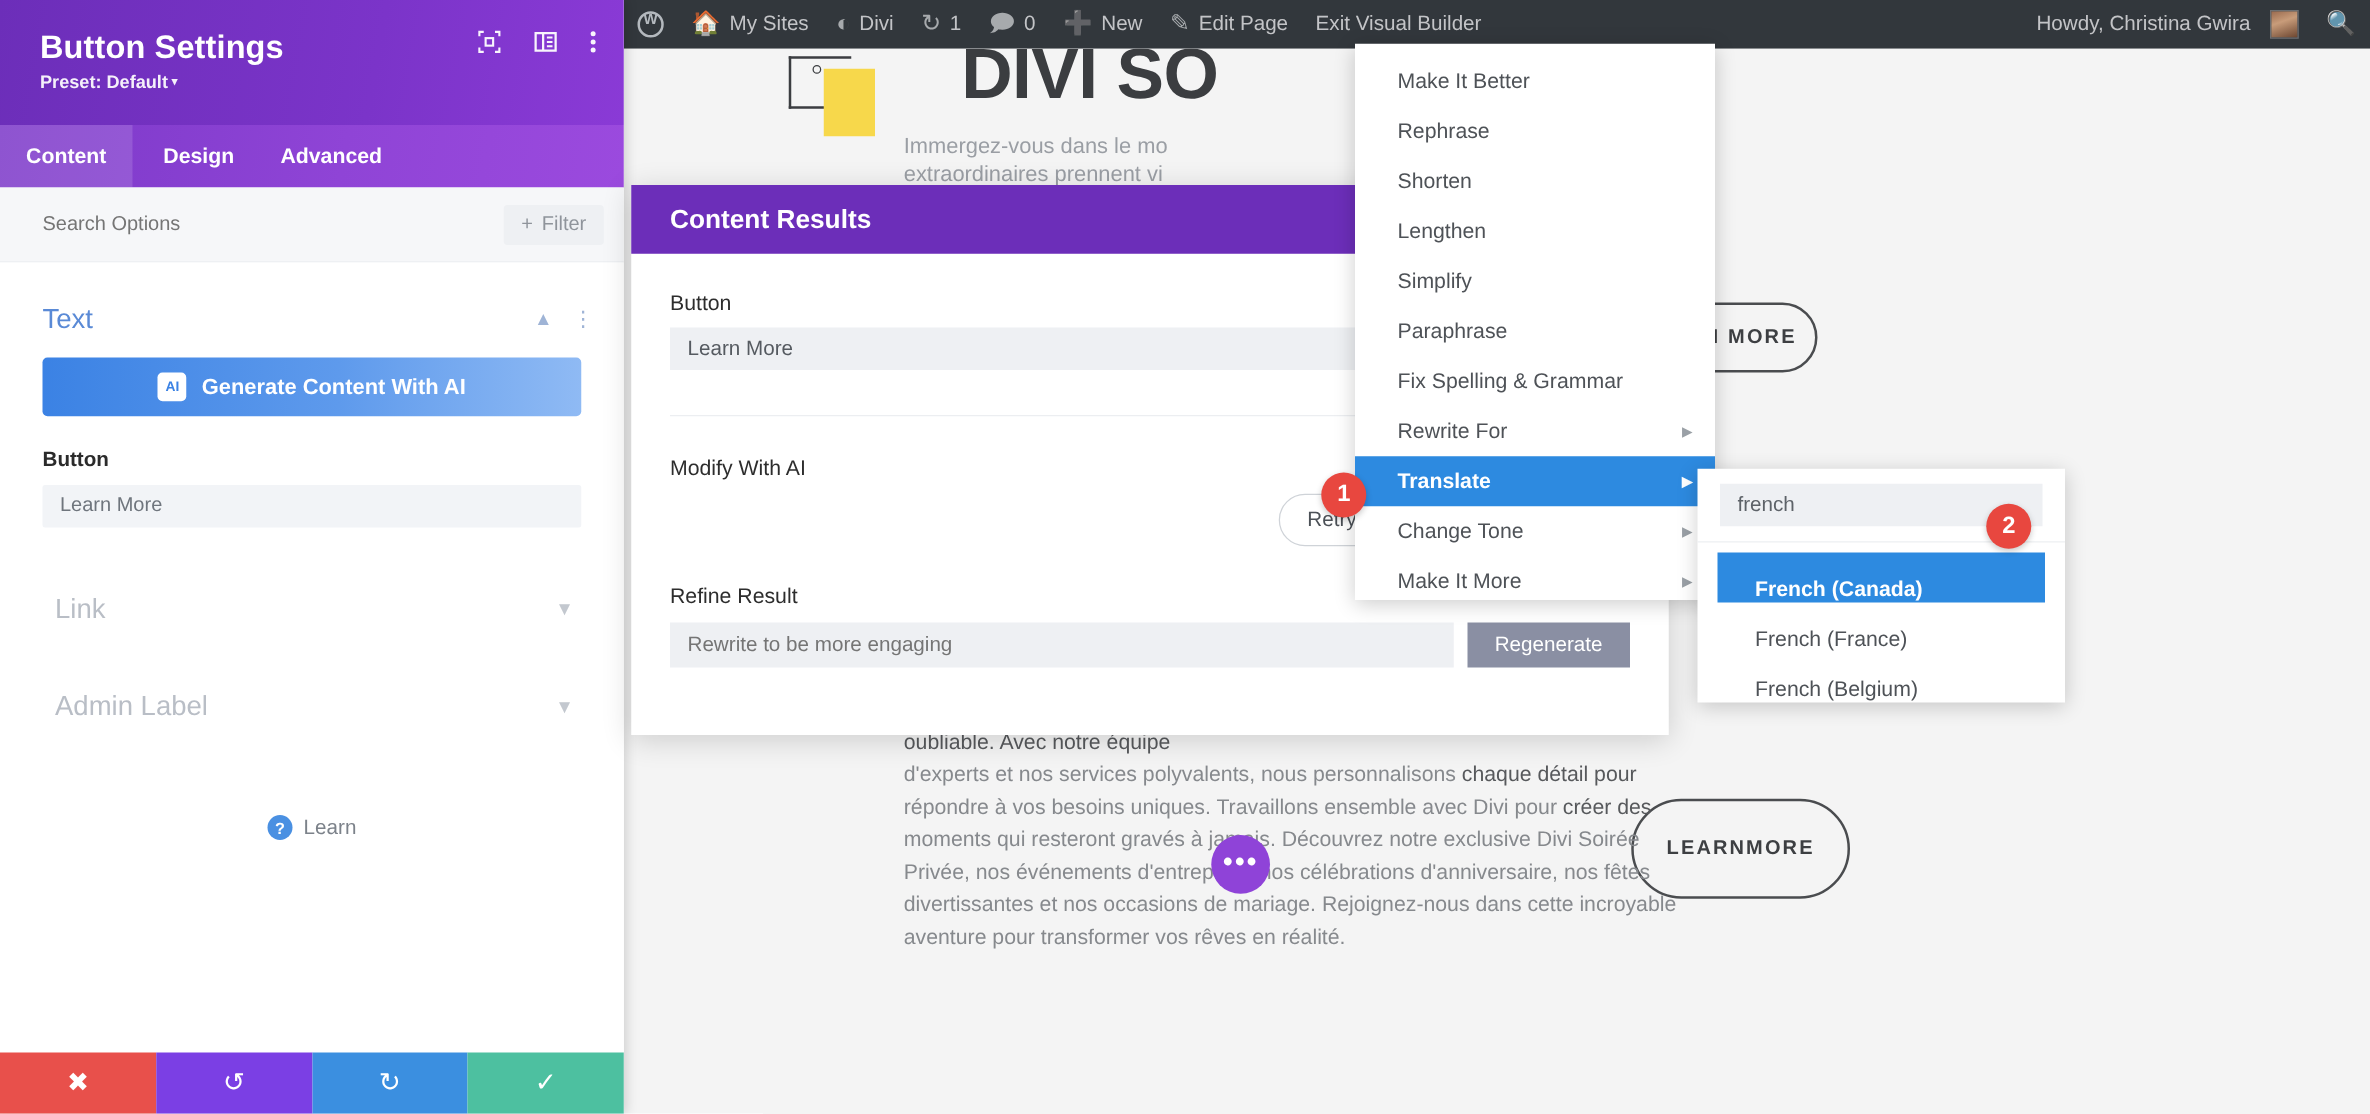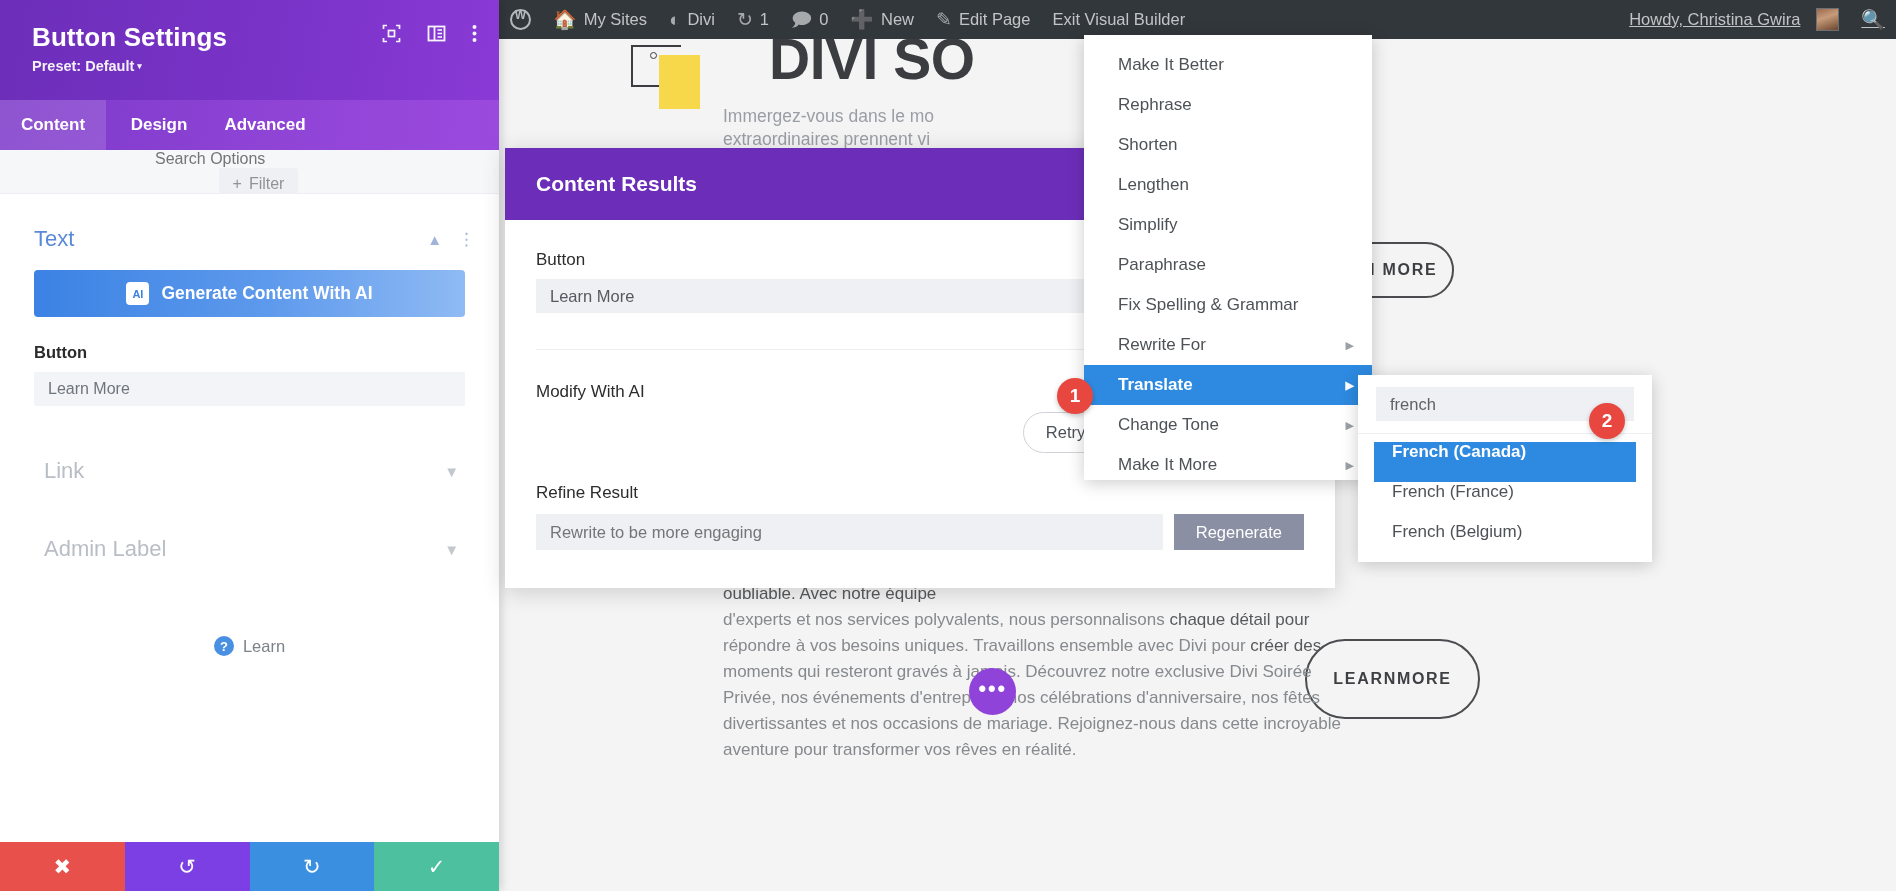--- a/index.html
+++ b/index.html
@@ -15,21 +15,21 @@
   .adminbar {
     position: absolute; left: 499px; top: 0; width: 1397px; height: 39px;
     background: #32373c; color: #c3c4c7;
     display: flex; align-items: center; font-size: 16.5px;
   }
   .ab-item {
     display: flex; align-items: center; gap: 7px;
     padding: 0 11px; height: 39px; color: #c3c4c7; white-space: nowrap;
   }
   .ab-item .glyph { font-size: 19px; line-height: 1; color: #a7aaad; display:inline-block;}
-  .ab-right { margin-left: auto; display: flex; align-items: flex-end; text-decoration: underline; }
+  .ab-right { margin-left: auto; display: flex; align-items: flex-end; }
   .avatar-sq {
     width: 23px; height: 23px; margin-left: 9px;
     background: linear-gradient(160deg,#9a6a4e 0%,#c89c7a 40%,#6b4530 100%);
     border: 1px solid #6d6f72;
   }
   .wp-logo-circle {
     width: 21px; height: 21px; border-radius: 50%;
     border: 2.3px solid #b4b9be; position: relative; display:inline-block;
   }
   .wp-logo-circle::after{
@@ -55,22 +55,22 @@
   }
   .hdr-ic { color: #fff; opacity: .95; display:flex; align-items:center; justify-content:center;}
   .tabs { height: 50px; display: flex; background: linear-gradient(100deg,#7c39c9 0%,#8f44d6 55%,#9b4ade 100%); }
   .tab {
     flex: 0 0 auto; width: 106px; display: flex; align-items: center; justify-content: center;
     color: #fff; font-size: 17px; font-weight: 700;
   }
   .tab.active { background: rgba(255,255,255,.14); }
   .tab.design { width: 106px; }
   .search-row {
-    height: 44px; background: #f6f7f9; border-bottom: 1px solid #eceef1;
-    display: flex; align-items: center; padding: 0 16px 0 34px; flex-direction: column;
+    height: 60px; background: #f6f7f9; border-bottom: 1px solid #eceef1;
+    display: flex; align-items: center; padding: 0 16px 0 34px;
   }
   .search-input {
     flex: 1; border: 0; background: transparent; outline: none;
     font-size: 16px; color: #8f949b; font-family: inherit;
   }
   .filter-btn {
     display: flex; align-items: center; gap: 7px; color: #8f949b;
     font-size: 16px; background: #eef0f3; padding: 7px 14px; border-radius: 3px;
   }
   .panel-body { flex: 1; overflow: hidden; padding-top: 14px; background:#fff;}
@@ -161,21 +161,21 @@
     display: flex; align-items: center; justify-content: center;
     font-size: 23px; letter-spacing: 1.5px; line-height: 0; padding-bottom:6px;
   }
 
   
   .modal {
     position: absolute; left: 505px; top: 148px; width: 830px; height: 440px;
     background: #fff; box-shadow: 0 4px 22px rgba(0,0,0,.16); z-index: 60;
   }
   .modal-head {
-    height: 72px; background: #6c2eb9; color: #fff;
+    height: 55px; background: #6c2eb9; color: #fff;
     display: flex; align-items: center; padding: 0 0 0 31px;
     font-size: 21px; font-weight: 700;
   }
   .modal-body { padding: 30px 31px 0; position: relative; height: 385px; }
   .m-label { font-size: 17px; color: #2d2d2d; margin-bottom: 9px; font-weight:400;}
   .m-result {
     background: #eef0f3; height: 34px; display: flex; align-items: center;
     padding: 0 14px; font-size: 16.5px; color: #555a60; margin-bottom: 36px;
   }
   .m-sep { border-top: 1px solid #eceef1; margin: 22px 0 0; }
@@ -216,21 +216,21 @@
     position: absolute; left: 1358px; top: 375px; width: 294px; height: 187px;
     background: #fff; box-shadow: 0 3px 16px rgba(0,0,0,.2); z-index: 85; padding: 12px 0 10px;
   }
   .sub-search-wrap { padding: 0 18px 12px; border-bottom: 1px solid #edeff2; }
   .sub-search {
     width: 100%; background: #eef0f3; border: 0; outline: none; height: 34px;
     padding: 0 14px; font-size: 16.5px; color: #5d6268; font-family: inherit;
   }
   .sub-list { padding-top: 8px; }
   .sub-item {
-    height: 40px; display: flex; align-items: flex-start; padding: 0 18px;
+    height: 40px; display: flex; align-items: flex-end; padding: 0 30px;
     font-size: 17px; color: #4e5257; margin: 0 16px;
   }
   .sub-item.sel { background: #2d8ae0; color: #fff; font-weight: 700; }
 
   
   .step {
     position: absolute; width: 36px; height: 36px; border-radius: 50%;
     background: #e8473f; color: #fff; font-size: 19px; font-weight: 700;
     display: flex; align-items: center; justify-content: center; z-index: 95;
     box-shadow: 0 2px 5px rgba(0,0,0,.22);

